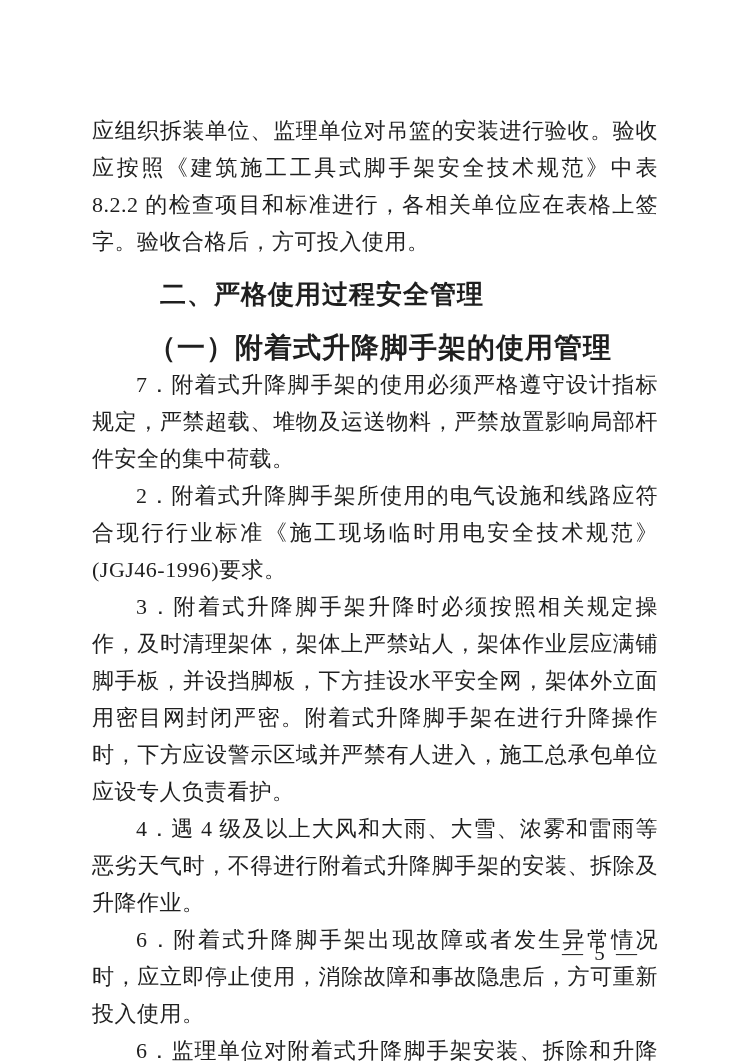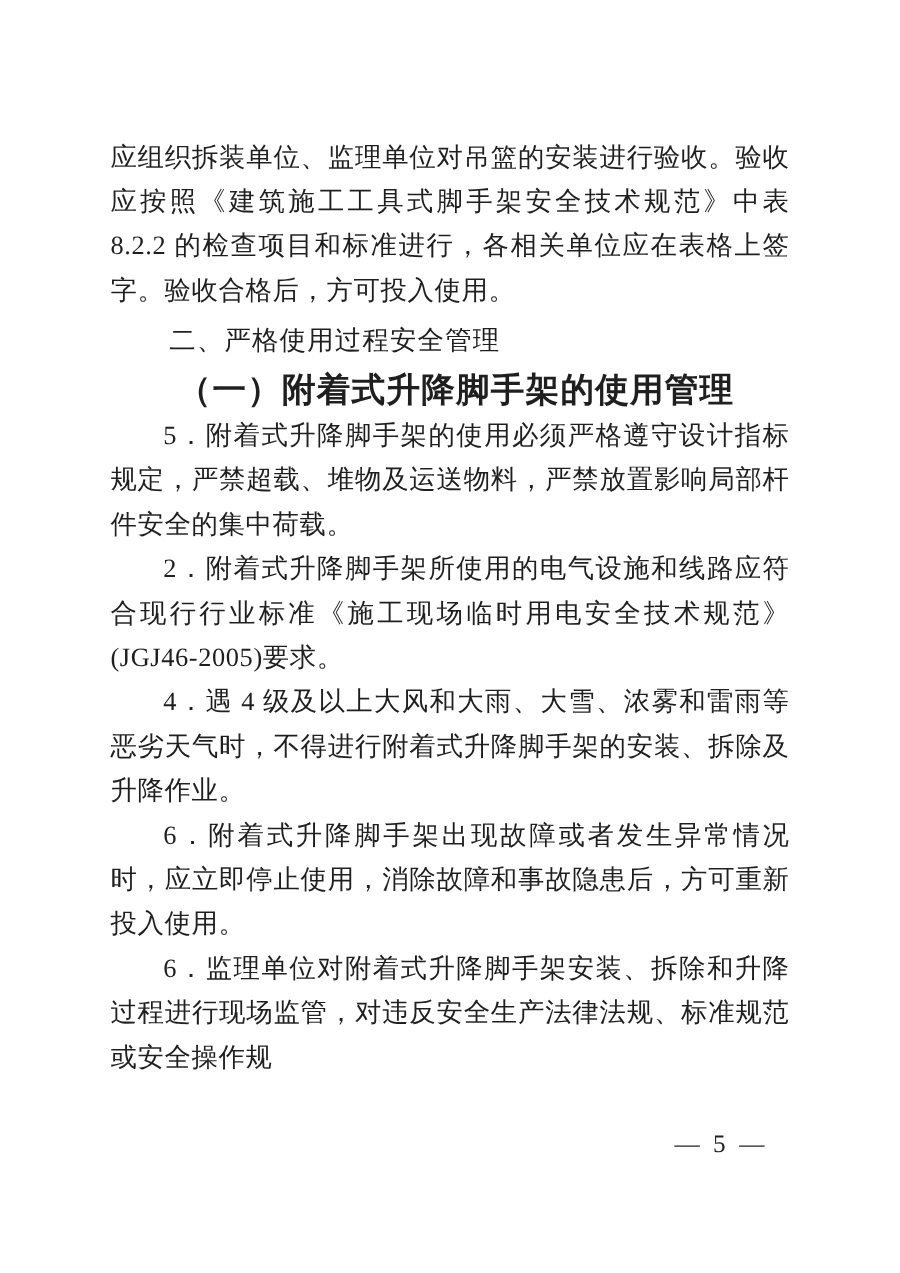--- a/index.html
+++ b/index.html
@@ -29,26 +29,26 @@
   }
   .para {
     margin: 0;
     padding: 0;
     text-indent: 2em;
   }
   .para.no-indent {
     text-indent: 0;
   }
   .section-heading {
-    margin: 5px;
+    margin: 16px;
     padding: 0;
     text-indent: 2em;
-    font-size: 22px;
+    font-size: 26px;
     line-height: 37px;
-    font-weight: 400;
+    font-weight: 700;
     font-family: "Liberation Sans", "DejaVu Sans", sans-serif;
     letter-spacing: 1px;
   }
   .subsection-heading {
     margin: 0;
     padding: 0;
     text-indent: 2em;
     font-size: 28px;
     line-height: 37px;
     font-weight: 700;
@@ -67,20 +67,21 @@
   }
 </style>
 </head>
 <body>
 
 <div class="page">
   <div class="content">
     <p class="para no-indent">应组织拆装单位、监理单位对吊篮的安装进行验收。验收应按照《建筑施工工具式脚手架安全技术规范》中表 8.2.2 的检查项目和标准进行，各相关单位应在表格上签字。验收合格后，方可投入使用。</p>
     <h2 class="section-heading">二、严格使用过程安全管理</h2>
     <h3 class="subsection-heading">（一）附着式升降脚手架的使用管理</h3>
-    <p class="para">5．附着式升降脚手架的使用必须严格遵守设计指标规定，严禁超载、堆物及运送物料，严禁放置影响局部杆件安全的集中荷载。</p>
-    <p class="para">2．附着式升降脚手架所使用的电气设施和线路应符合现行行业标准《施工现场临时用电安全技术规范》(JGJ46-2005)要求。</p>
+    <p class="para">7．附着式升降脚手架的使用必须严格遵守设计指标规定，严禁超载、堆物及运送物料，严禁放置影响局部杆件安全的集中荷载。</p>
+    <p class="para">2．附着式升降脚手架所使用的电气设施和线路应符合现行行业标准《施工现场临时用电安全技术规范》(JGJ46-1996)要求。</p>
+    <p class="para">3．附着式升降脚手架升降时必须按照相关规定操作，及时清理架体，架体上严禁站人，架体作业层应满铺脚手板，并设挡脚板，下方挂设水平安全网，架体外立面用密目网封闭严密。附着式升降脚手架在进行升降操作时，下方应设警示区域并严禁有人进入，施工总承包单位应设专人负责看护。</p>
     <p class="para">4．遇 4 级及以上大风和大雨、大雪、浓雾和雷雨等恶劣天气时，不得进行附着式升降脚手架的安装、拆除及升降作业。</p>
     <p class="para">6．附着式升降脚手架出现故障或者发生异常情况时，应立即停止使用，消除故障和事故隐患后，方可重新投入使用。</p>
     <p class="para">6．监理单位对附着式升降脚手架安装、拆除和升降过程进行现场监管，对违反安全生产法律法规、标准规范或安全操作规</p>
   </div>
   <div class="page-footer">— 5 —</div>
 </div>
 
 </body></html>

